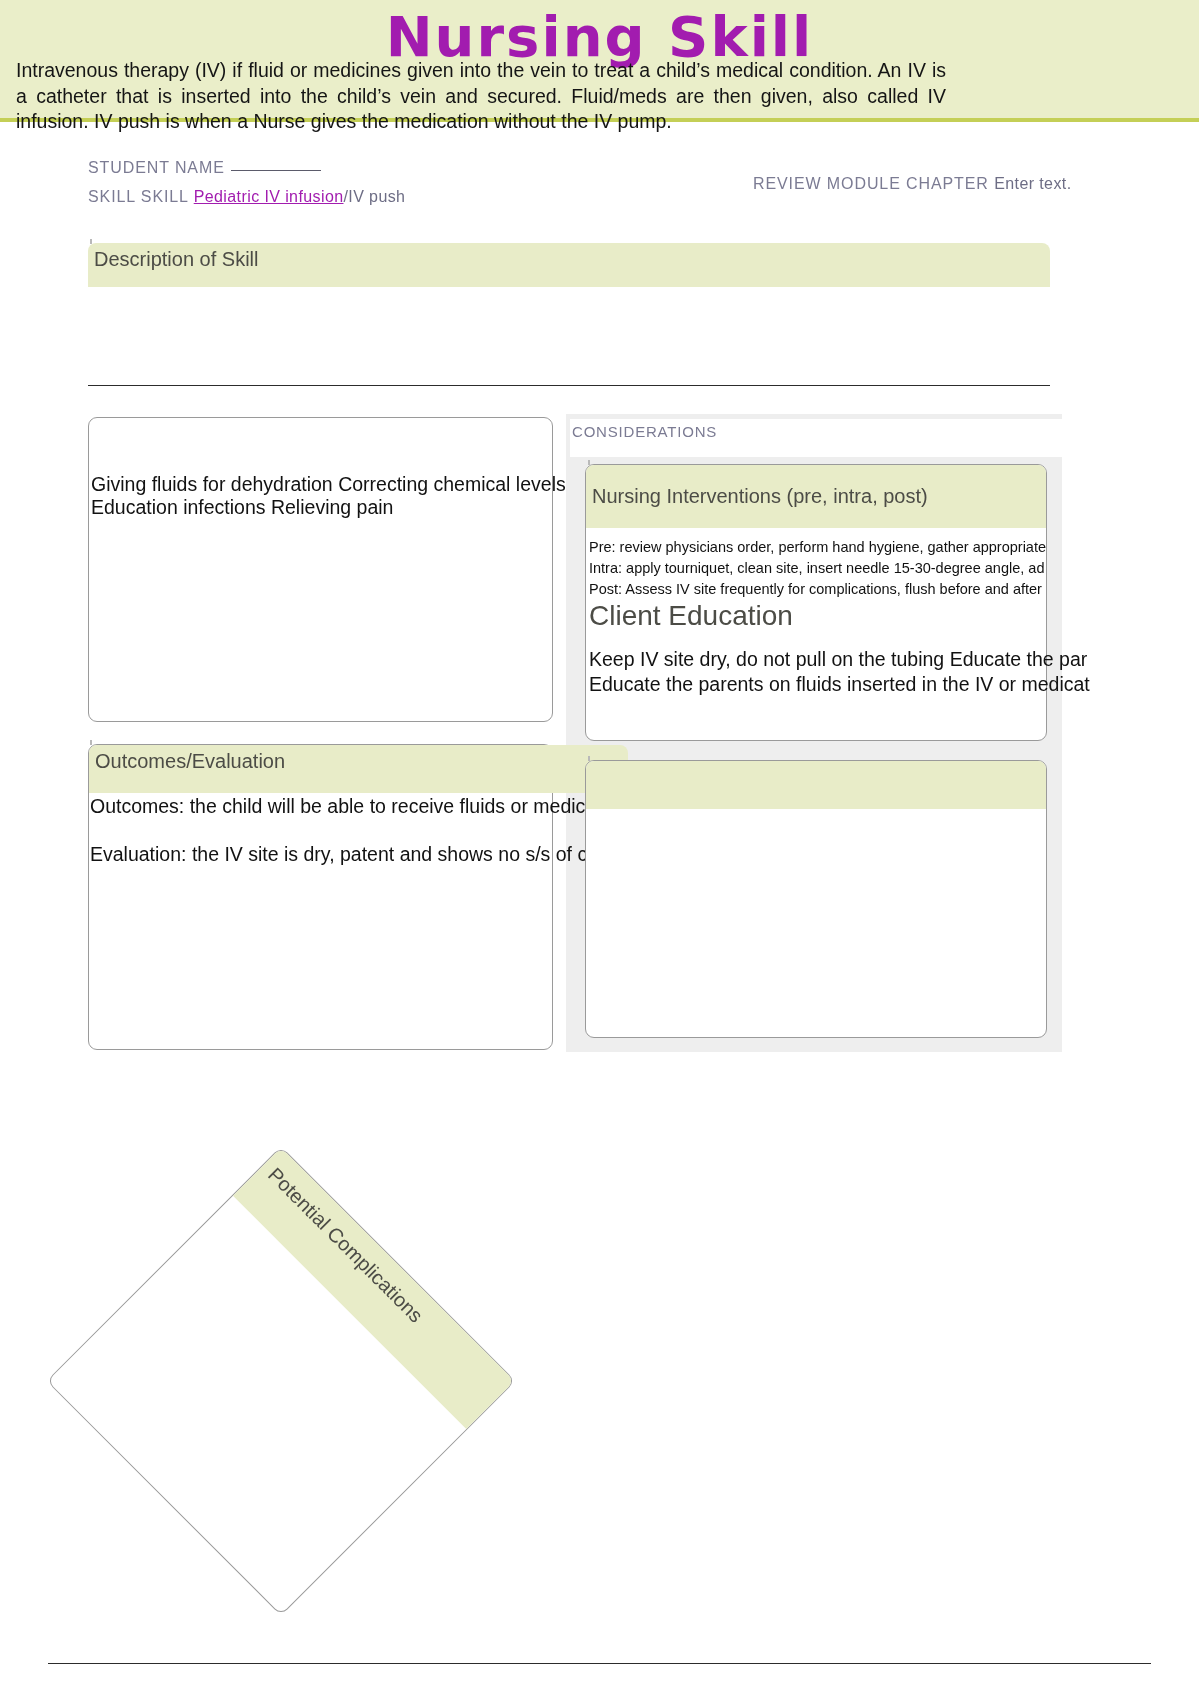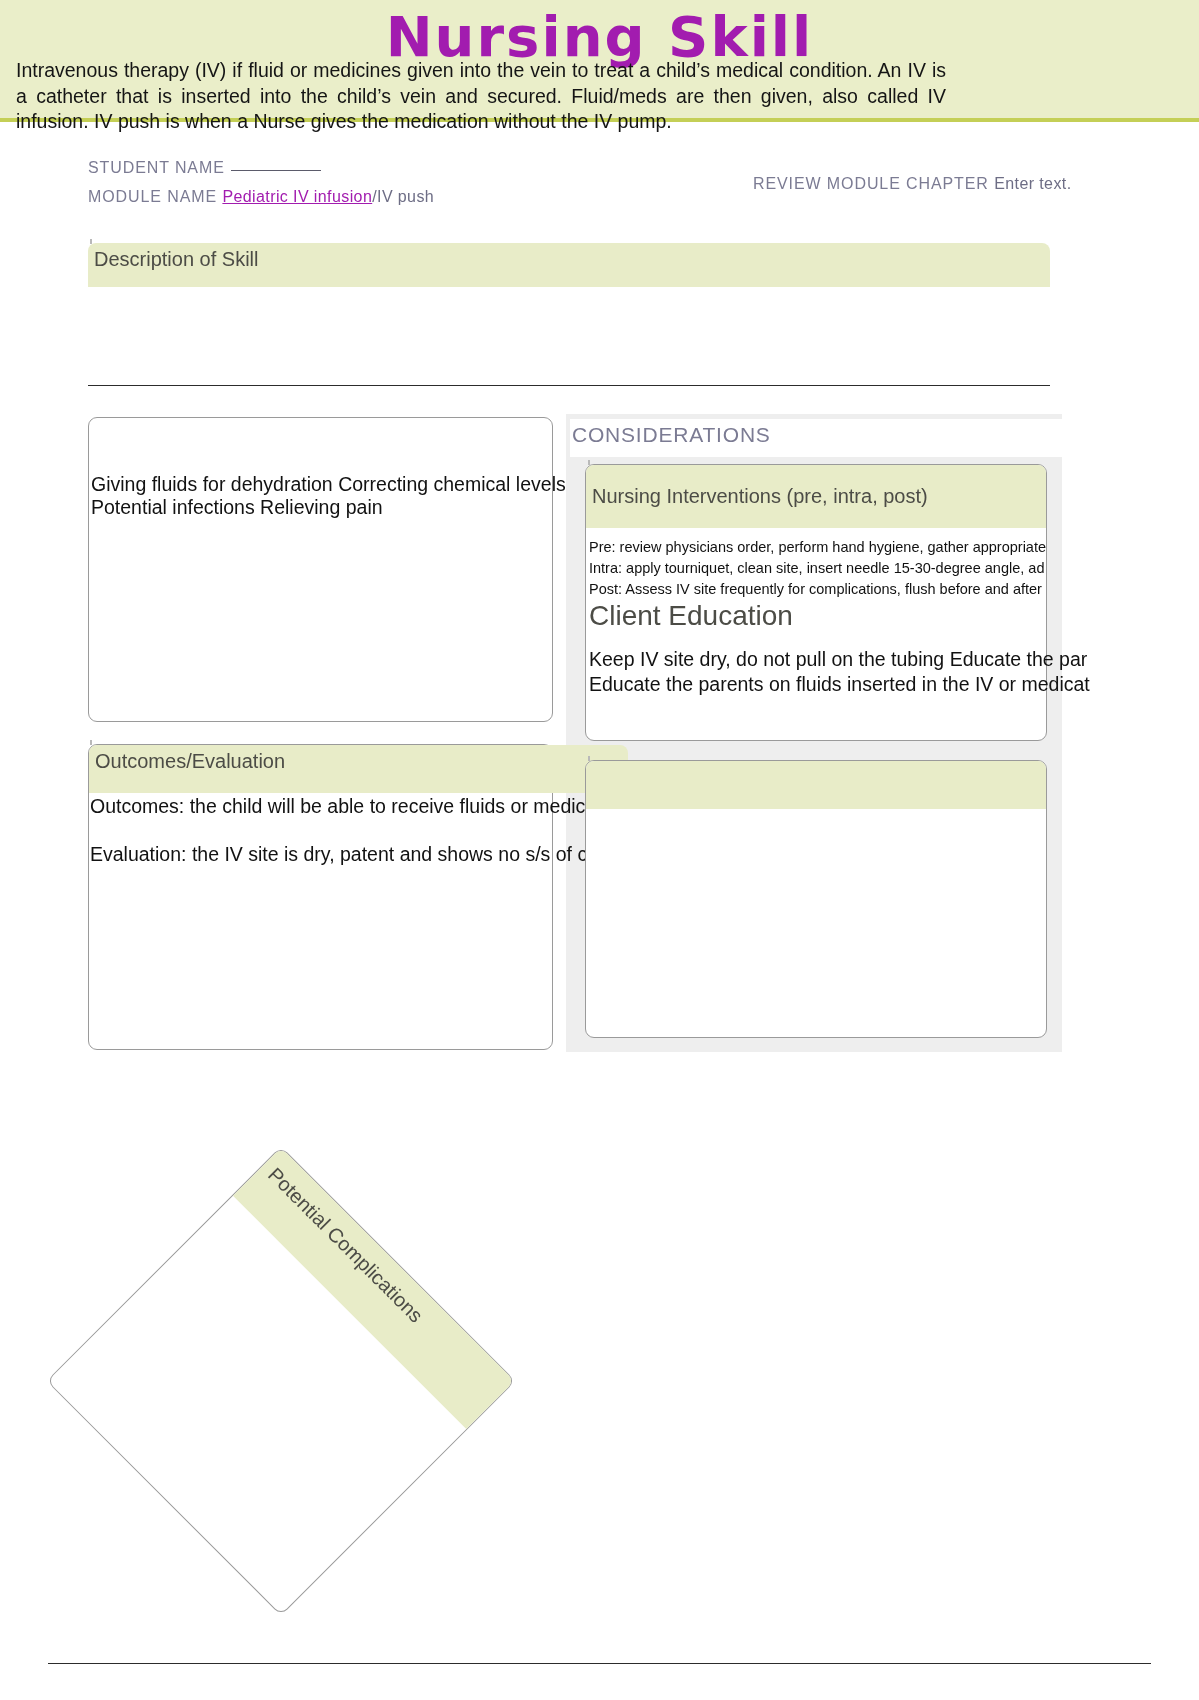--- a/index.html
+++ b/index.html
@@ -192,21 +192,21 @@
     background: #eeeeee;
   }
   #considerations-label {
     position: absolute;
     left: 570px;
     top: 419px;
     width: 492px;
     height: 38px;
     background: #ffffff;
     color: #7b7b93;
-    font-size: 21px;
+    font-size: 15px;
     letter-spacing: 0.8px;
     padding: 4px 0 12px 2px;
     box-sizing: border-box;
   }
 
   
   #interventions-box {
     left: 585px;
     top: 464px;
     width: 462px;
@@ -303,40 +303,40 @@
 
   <div class="header-band"></div>
   <div class="header-rule"></div>
   <div class="header-title">Nursing Skill</div>
 
   <div class="ident" id="student-name-row">
     <span>STUDENT NAME</span><span class="fill-blank"></span>
   </div>
 
   <div class="ident" id="skill-name-row">
-    <span>MODULE NAME</span>
+    <span>SKILL SKILL</span>
     <span class="u-val">Pediatric IV infusion</span><span class="plain-val">/IV push</span>
   </div>
 
   <div class="ident" id="review-row">
     <span>REVIEW MODULE CHAPTER</span>
     <span class="plain-val">Enter text.</span>
   </div>
 
   <div class="tick-dot" style="left:90px; top:239px;"></div>
   <div class="sect" id="desc-box">
     <div class="sect-head" id="desc-head">Description of Skill</div>
   </div>
   <div id="desc-text">Intravenous therapy (IV) if fluid or medicines given into the vein to treat a child’s medical condition. An IV is a catheter that is inserted into the child’s vein and secured. Fluid/meds are then given, also called IV infusion. IV push is when a Nurse gives the medication without the IV pump.</div>
   <div id="desc-strike"></div>
 
   <div class="sect" id="indications-box">
     <div id="indications-text">
       <div>Giving fluids for dehydration Correcting chemical levels in the blood Giving blood products</div>
-      <div>Potential infections Relieving pain</div>
+      <div>Education infections Relieving pain</div>
     </div>
   </div>
 
   <div id="considerations-panel"></div>
   <div id="considerations-label">CONSIDERATIONS</div>
 
   <div class="tick-dot" style="left:588px; top:460px;"></div>
   <div class="sect" id="interventions-box">
     <div class="sect-head" id="interventions-head">Nursing Interventions (pre, intra, post)</div>
 

